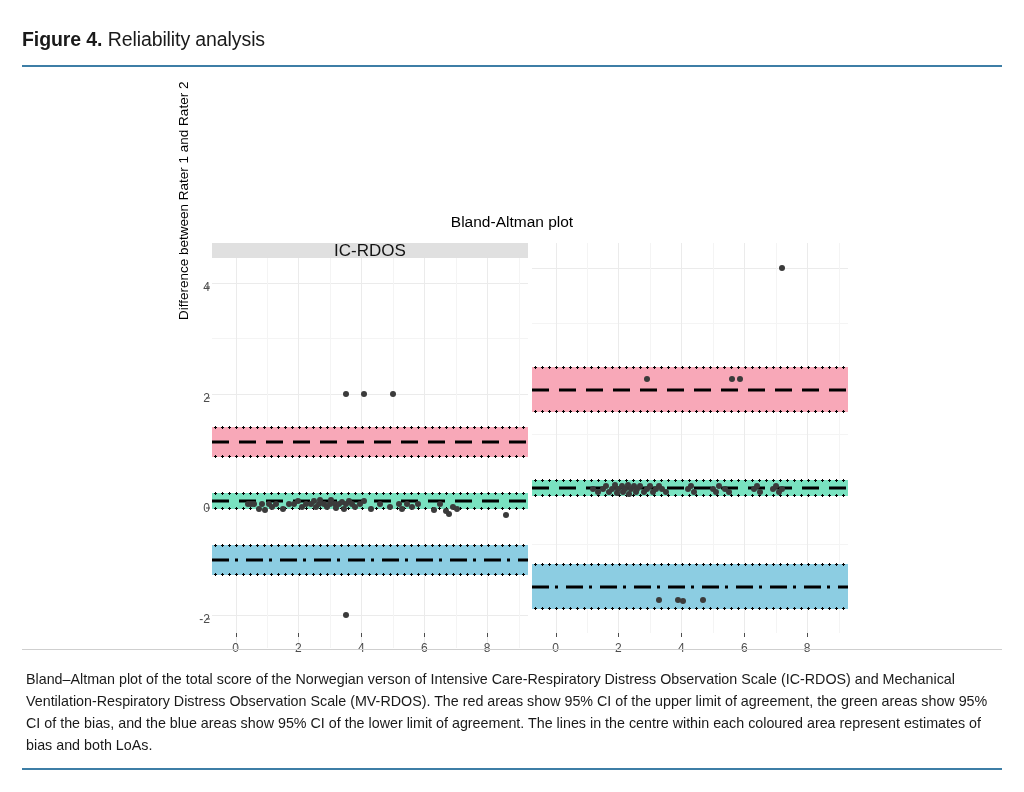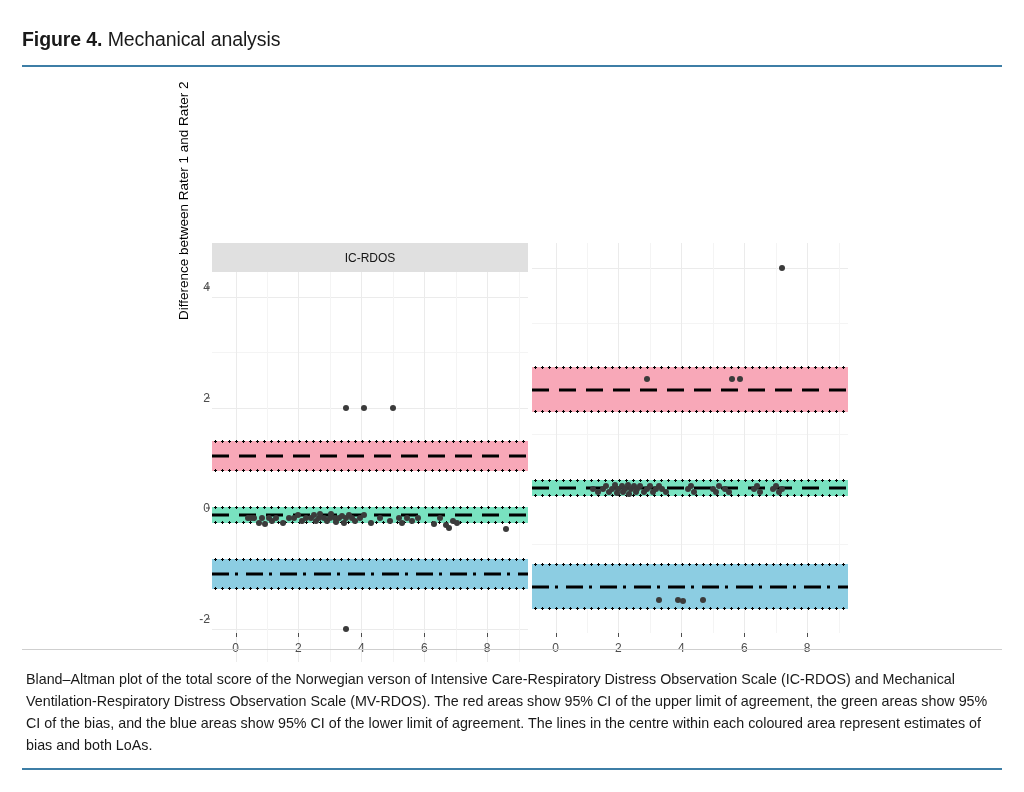--- a/index.html
+++ b/index.html
@@ -91,27 +91,27 @@
     background: #4d4d4d;
     transform: translateY(-50%);
   }
 
   
   .panel {
     position: absolute;
     top: 176px;
   }
   .panel-strip {
-    height: 29px;
+    height: 15px;
     background: #e0e0e0;
     border: 0;
     display: flex;
     align-items: center;
     justify-content: center;
-    font-size: 12px;
+    font-size: 17px;
     color: #141414;
   }
   .panel-plot {
     position: relative;
     height: 390px;
     background: #ffffff;
     overflow: hidden;
   }
 
   
@@ -242,27 +242,28 @@
     height: 2px;
     background: #3d7ea6;
   }
 </style>
 </head>
 <body>
 
 <div id="figure-header">
   <div class="head-line">
     <span class="fig-label">Figure 4.</span>
-    <span class="fig-title">Mechanical analysis</span>
+    <span class="fig-title">Reliability analysis</span>
   </div>
 </div>
 <div id="header-rule"></div>
 
 <div id="figure-body">
 
+  <div id="chart-title">Bland-Altman plot</div>
 
   <div id="y-axis-title">Difference between Rater 1 and Rater 2</div>
 
   <div id="y-ticks">
       <div class="y-tick-label" style="top: 551.809px;">-2</div>
       <div class="y-tick-mark" style="top: 551.809px;"></div>
       <div class="y-tick-label" style="top: 441.17px;">0</div>
       <div class="y-tick-mark" style="top: 441.17px;"></div>
       <div class="y-tick-label" style="top: 330.532px;">2</div>
       <div class="y-tick-mark" style="top: 330.532px;"></div>

